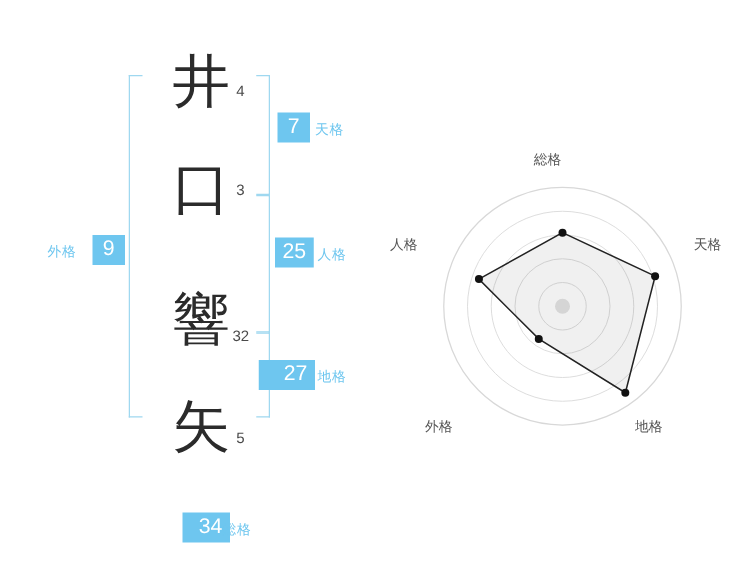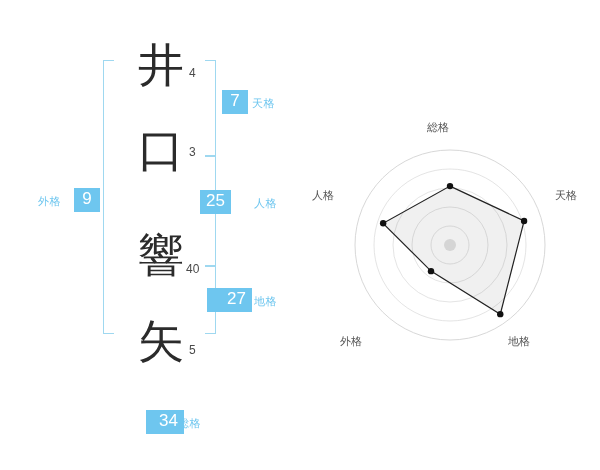--- a/index.html
+++ b/index.html
@@ -100,31 +100,31 @@
     <div class="badge-label" style="left:38px; top:194px;">外格</div>
     <div class="badge" style="left:74px; top:188px;">9</div>
 
     <div class="kanji" style="left:131px; top:42px;">井</div>
     <div class="stroke-num" style="left:189px; top:66px;">4</div>
 
     <div class="kanji" style="left:131px; top:127px;">口</div>
     <div class="stroke-num" style="left:189px; top:145px;">3</div>
 
     <div class="kanji" style="left:131px; top:232px;">響</div>
-    <div class="stroke-num" style="left:186px; top:262px;">40</div>
+    <div class="stroke-num" style="left:186px; top:262px;">32</div>
 
     <div class="kanji" style="left:131px; top:318px;">矢</div>
     <div class="stroke-num" style="left:189px; top:343px;">5</div>
 
     <div class="bracket" style="left:205px; top:60px; width:10px; height:95px;"></div>
     <div class="badge" style="left:222px; top:90px;">7</div>
     <div class="badge-label" style="left:252px; top:96px;">天格</div>
 
     <div class="bracket" style="left:205px; top:155px; width:10px; height:110px;"></div>
-    <div class="badge" style="left:200px; top:190px;">25</div>
+    <div class="badge" style="left:220px; top:190px;">25</div>
     <div class="badge-label" style="left:254px; top:196px;">人格</div>
 
     <div class="bracket" style="left:205px; top:265px; width:10px; height:67px;"></div>
     <div class="badge" style="left:207px; top:288px;padding-left:20px;">27</div>
     <div class="badge-label" style="left:254px; top:294px;">地格</div>
 
     <div class="badge" style="left:146px; top:410px;padding-left:13px;">34</div>
     <div class="badge-label" style="left:178px; top:416px;">総格</div>
   </div>
 

